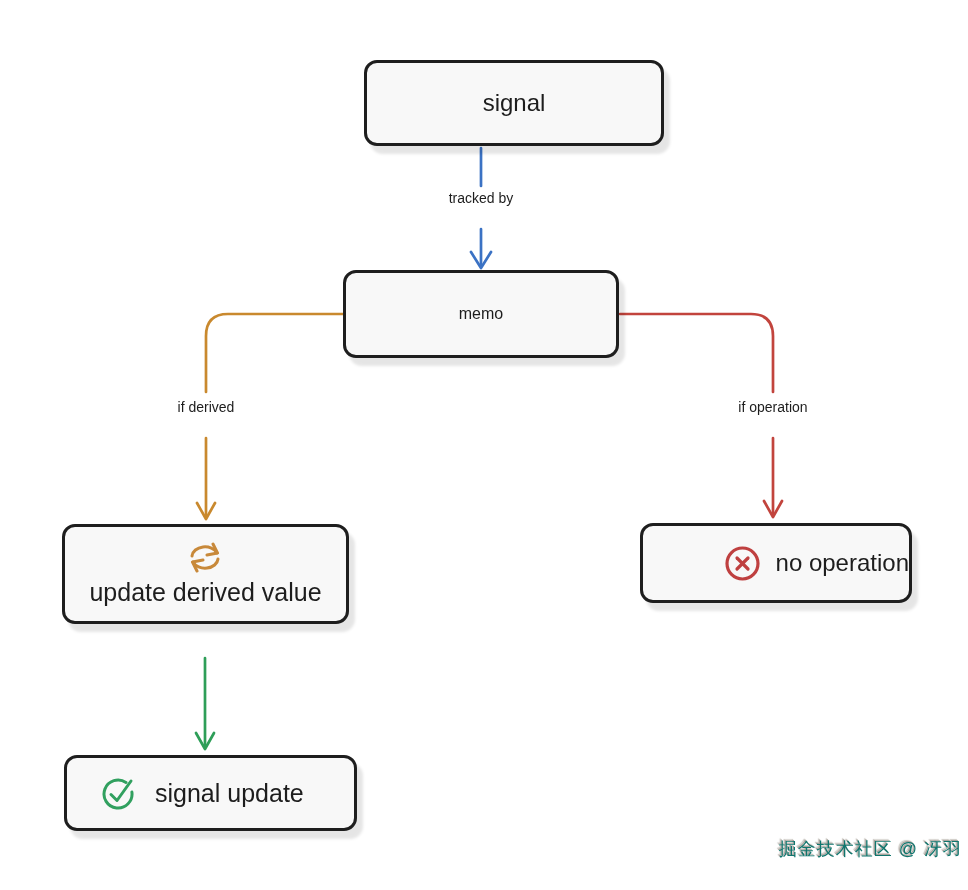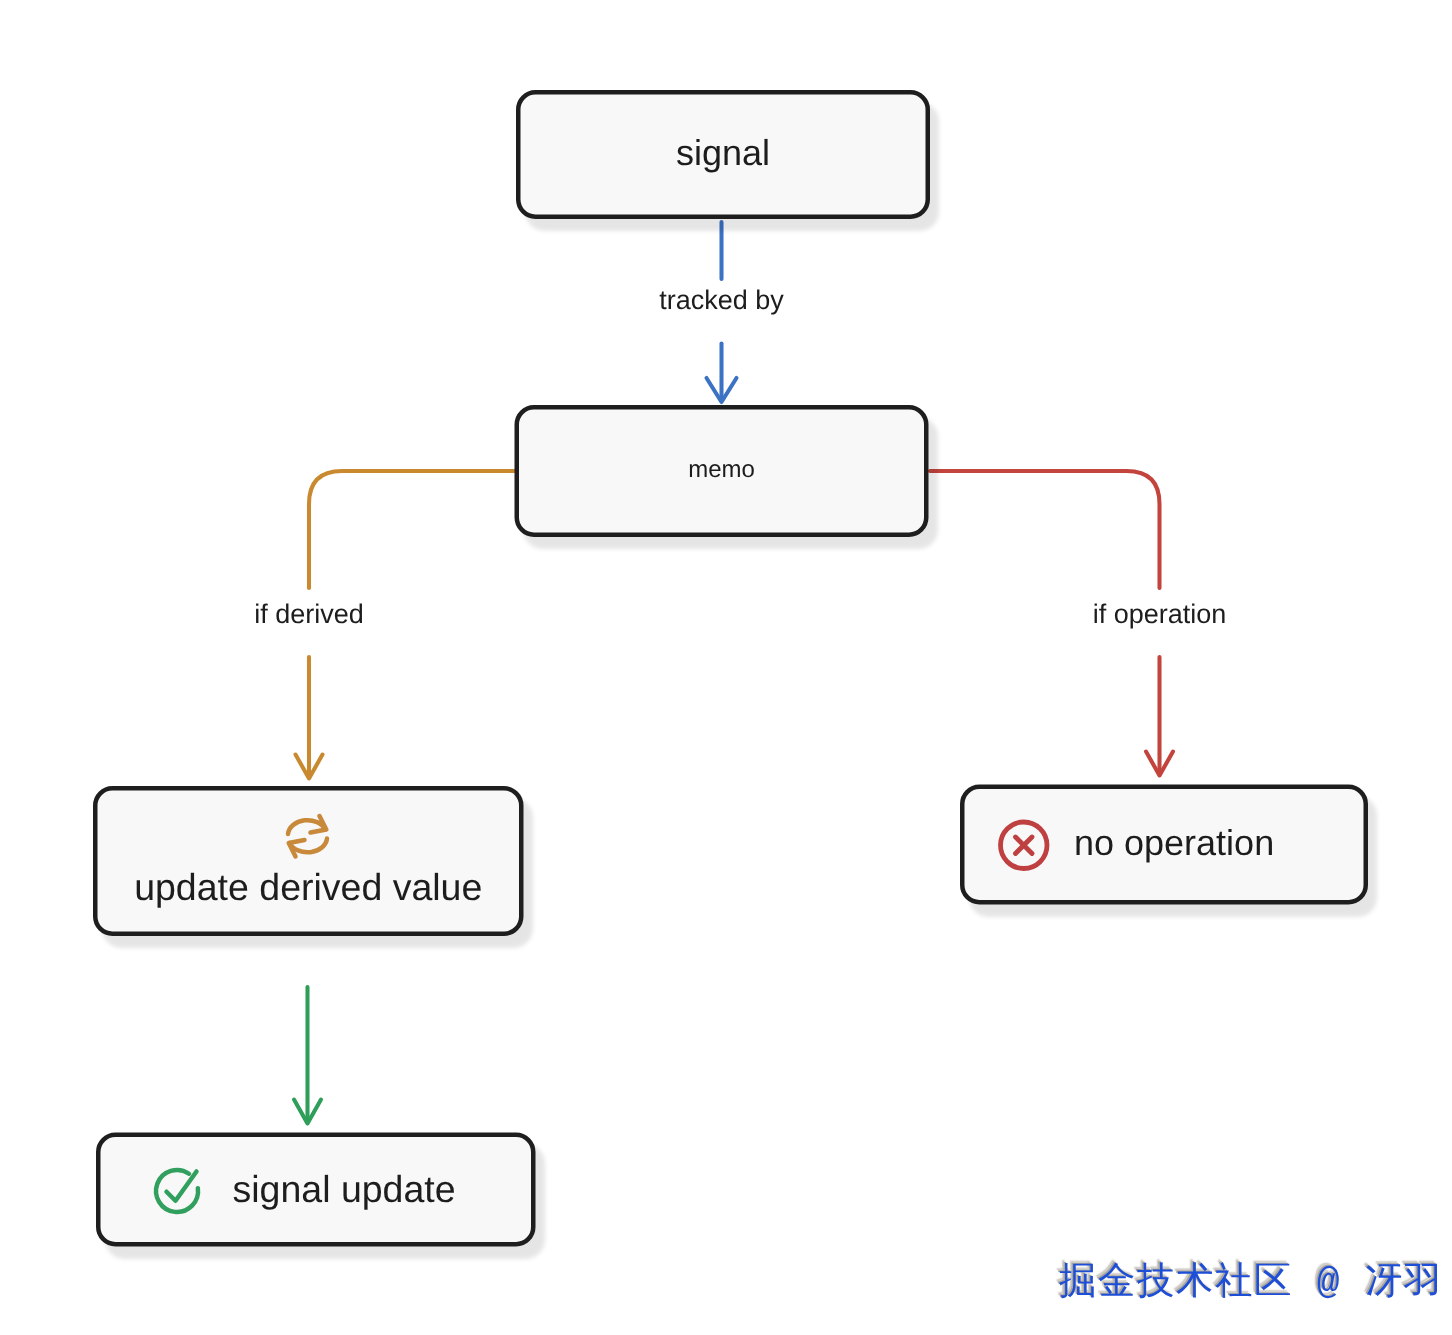--- a/index.html
+++ b/index.html
@@ -21,53 +21,52 @@
     position: absolute;
     background: #f8f8f8;
     border: 3px solid #1e1e1e;
     border-radius: 13px;
     box-shadow: 6px 8px 3px rgba(0,0,0,0.10);
     display: flex;
     align-items: center;
     justify-content: center;
     color: #1d1d1d;
   }
-  #node-signal        { left: 344px; top: 60px;  width: 276px; height: 86px; font-size: 24px; }
+  #node-signal        { left: 364px; top: 60px;  width: 300px; height: 86px; font-size: 24px; }
   #node-memo          { left: 343px; top: 270px; width: 276px; height: 88px; font-size: 16px; }
   #node-update-derived{ left: 62px;  top: 524px; width: 287px; height: 100px; font-size: 25px;
                         flex-direction: column; gap: 5px; }
   #node-no-operation  { left: 640px; top: 523px; width: 272px; height: 80px; font-size: 24px;
-                        justify-content: flex-start; padding-left: 20px; gap: 14px; }
+                        justify-content: flex-end; padding-left: 20px; gap: 14px; }
   #node-signal-update { left: 64px;  top: 755px; width: 293px; height: 76px; font-size: 25px;
                         justify-content: flex-start; padding-left: 34px; gap: 18px; }
   .node-label { white-space: nowrap; }
   .node-icon { display: flex; align-items: center; justify-content: center; flex: 0 0 auto; }
   .edge-label {
     position: absolute;
     transform: translateX(-50%);
-    font-size: 18px;
+    font-size: 14px;
     color: #1d1d1d;
     white-space: nowrap;
   }
   #label-tracked-by   { left: 481px; top: 190px; }
   #label-if-changed   { left: 206px; top: 399px; }
   #label-if-unchanged { left: 773px; top: 399px; }
   .watermark {
     position: absolute;
     right: 6px;
     top: 837px;
-    font-size: 25px;
+    font-size: 18px;
     letter-spacing: 1px;
-    color: #1d4ed8;
+    color: #0f766e;
     text-shadow:
       -1px -1px 0 #a8a49e,
       -2px -2px 1px #c9c5bf,
       1px 1px 0 #ffffff;
     white-space: nowrap;
-    font-family: Liberation Mono, monospace;
   }
 </style>
 </head>
 <body>
 
 <div class="canvas">
 
   <svg class="edges-svg" viewBox="0 0 968 890">
 
     <g fill="none" stroke-width="2.7" stroke-linecap="round" stroke-linejoin="round" stroke="#3b72c4">

